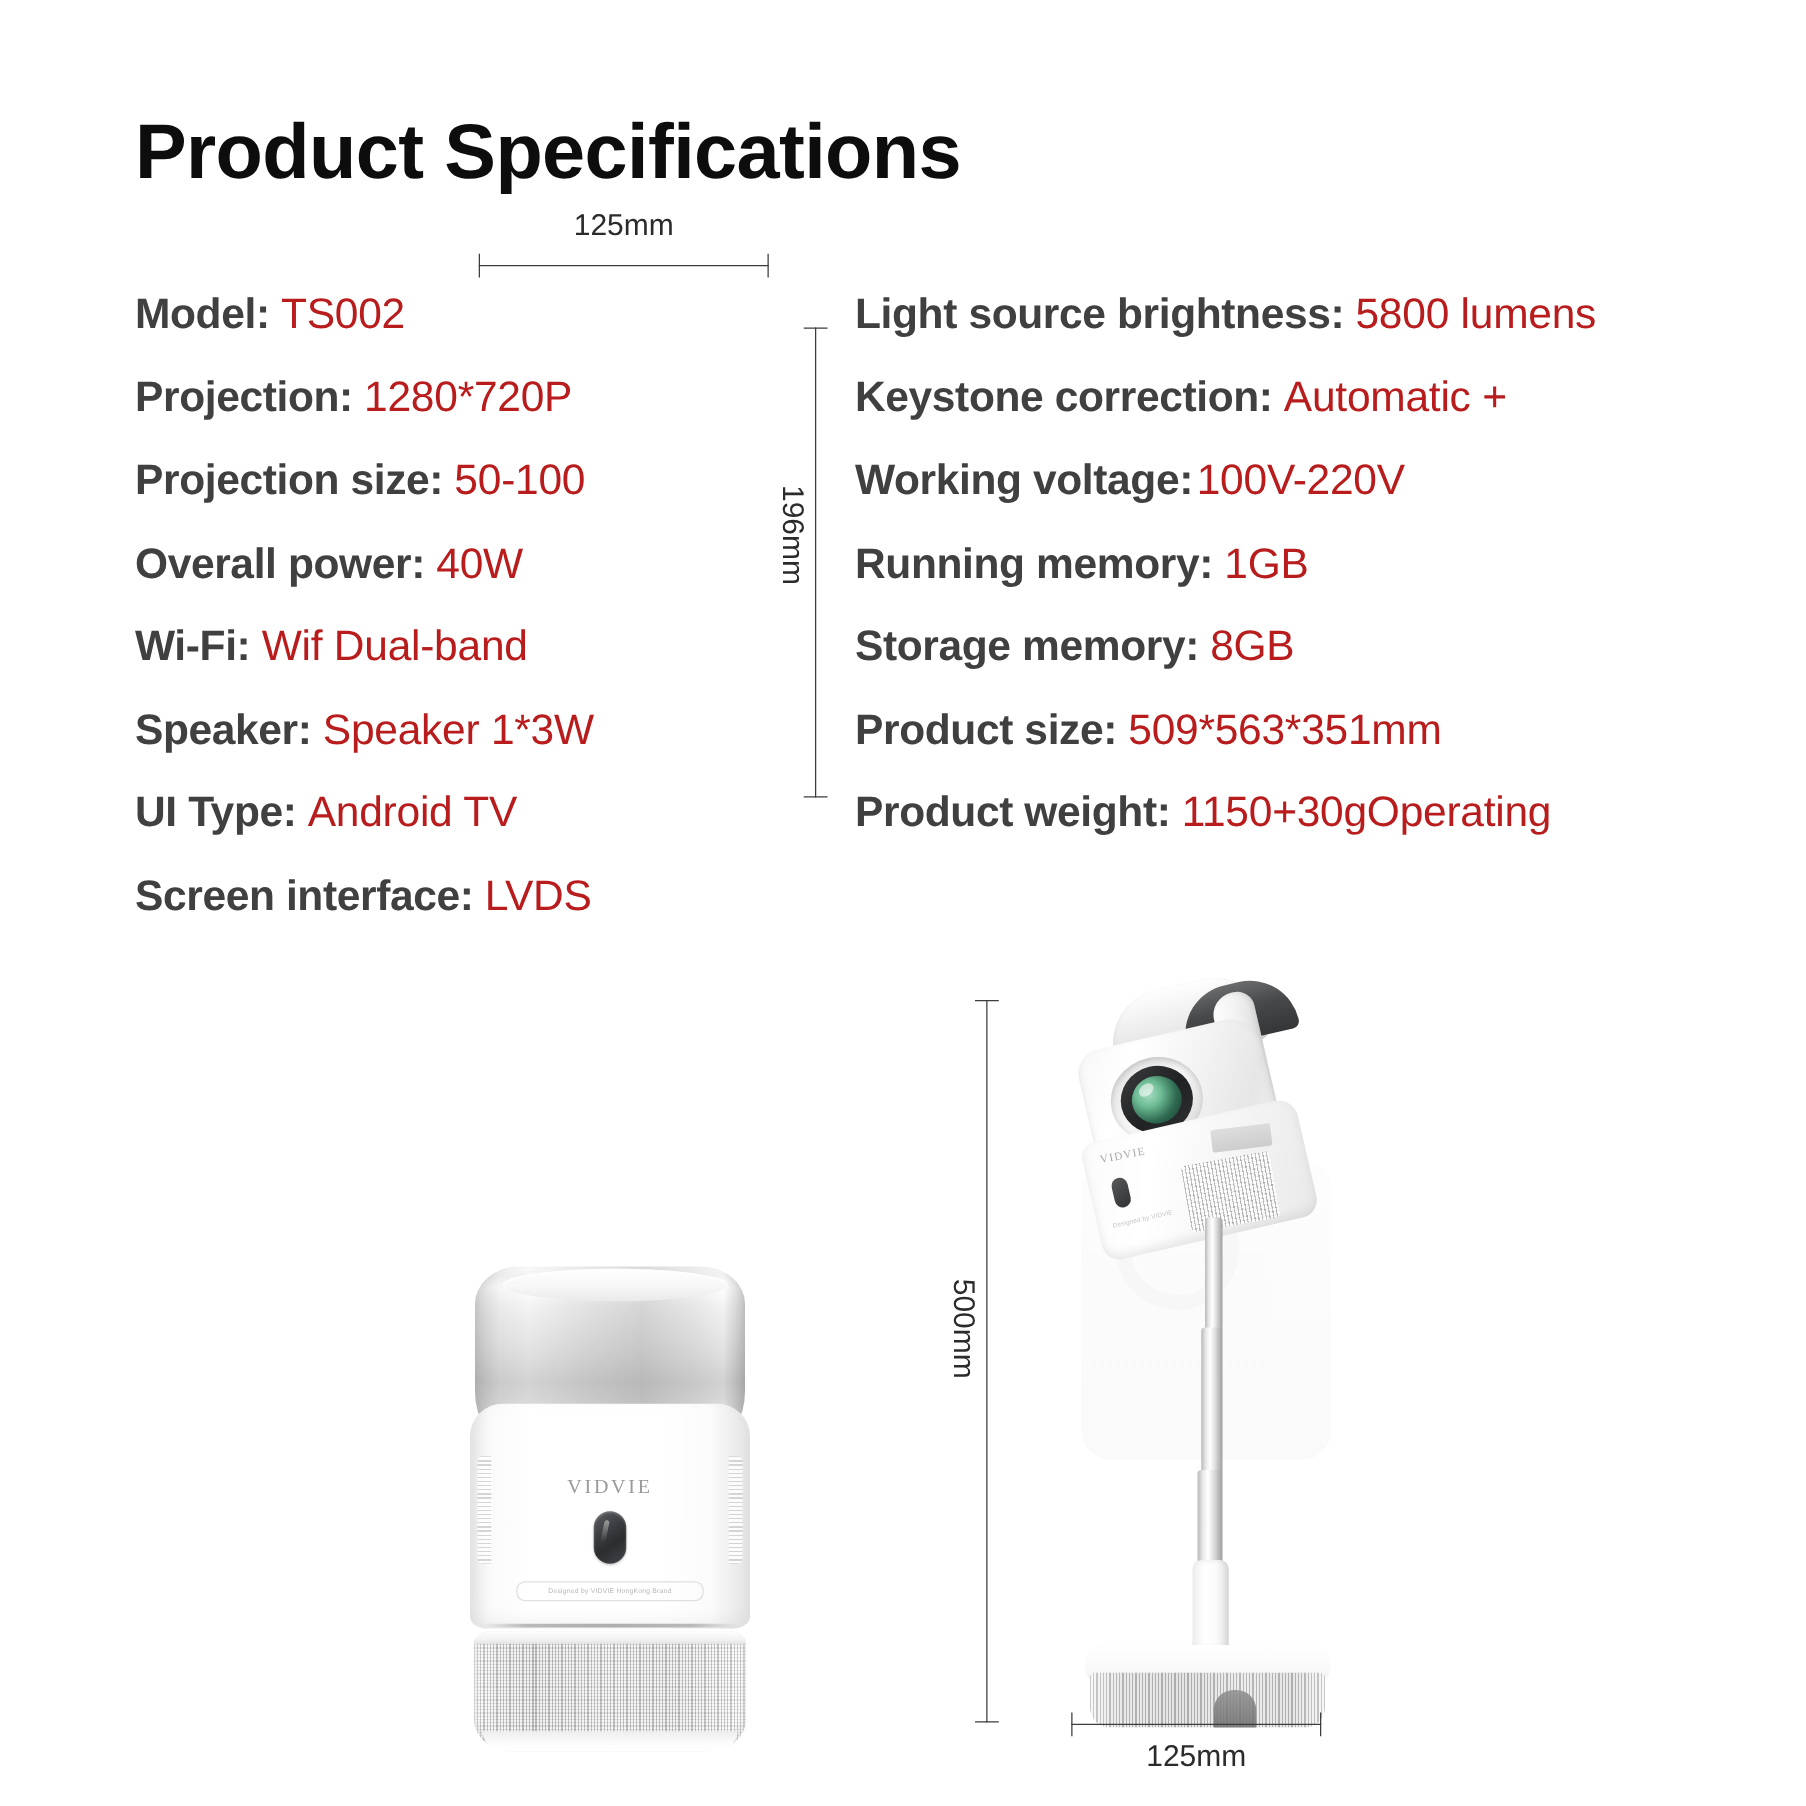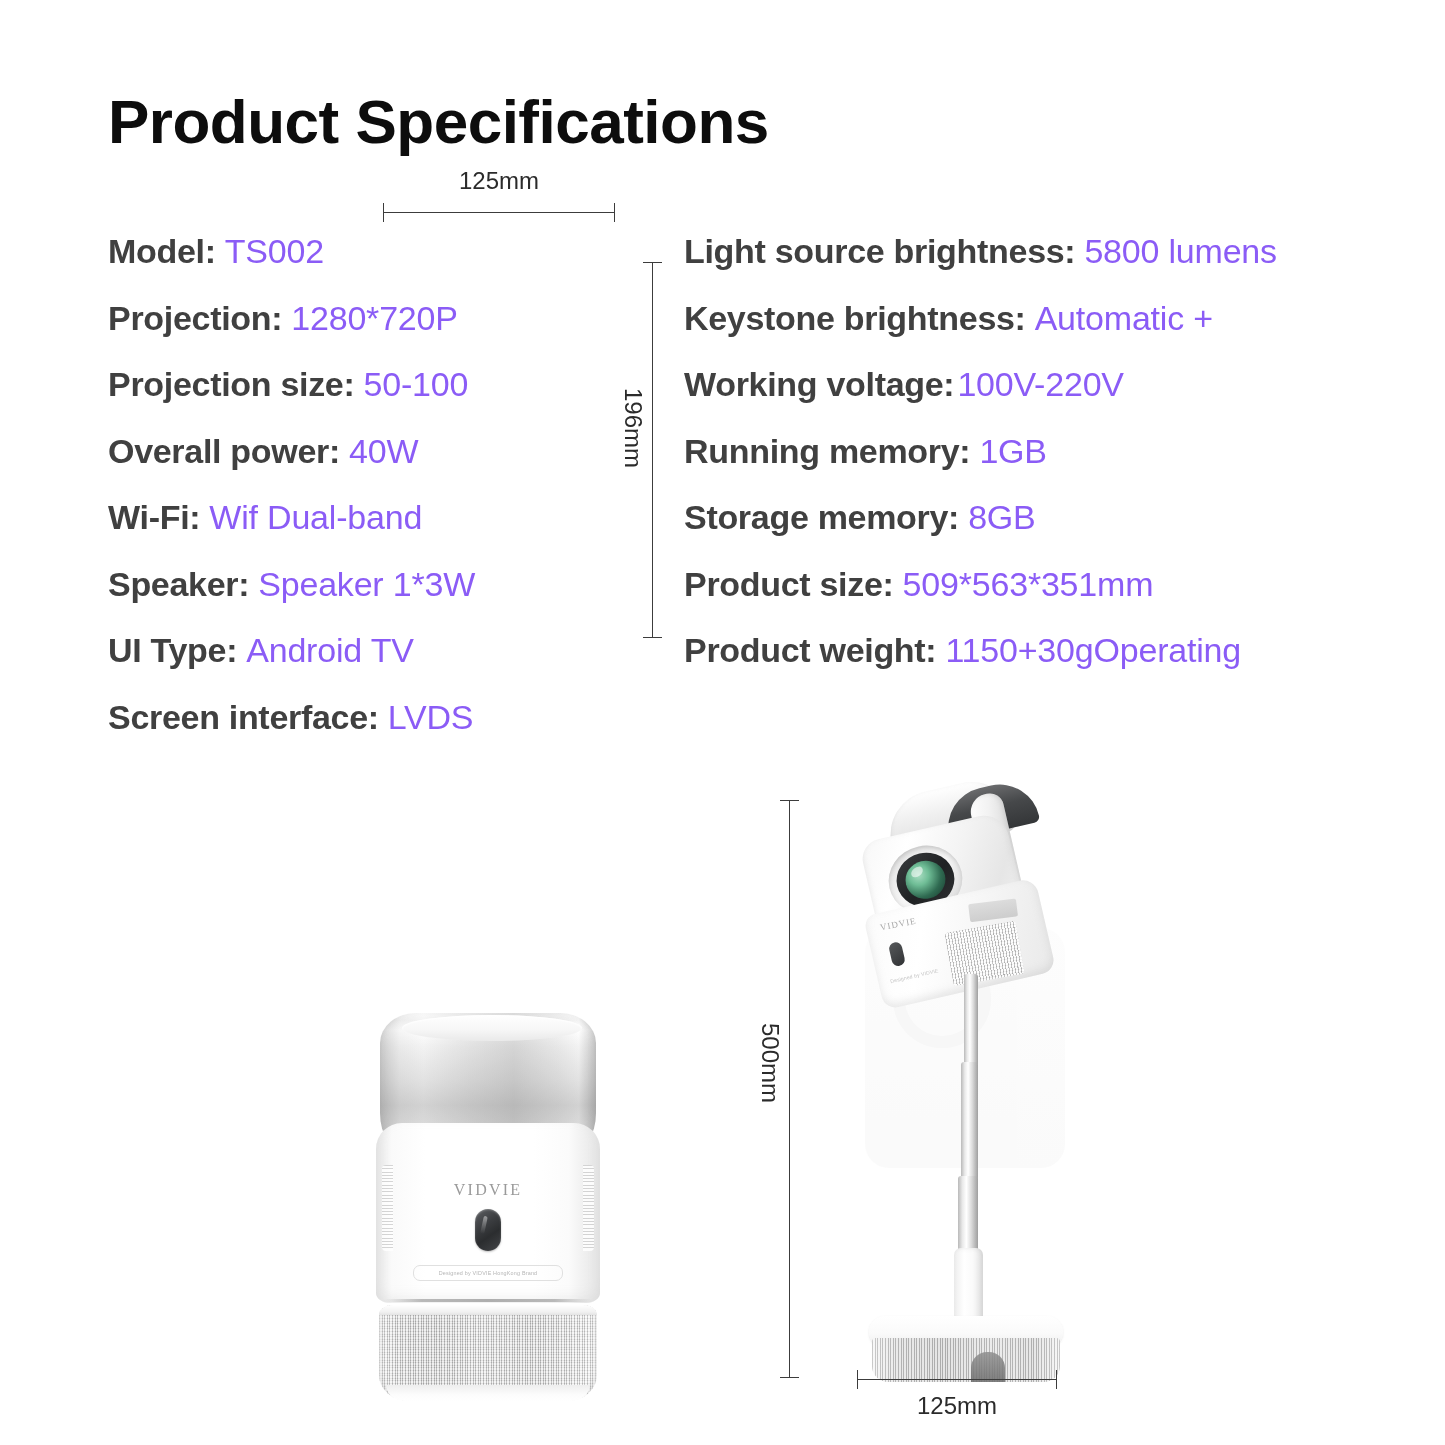--- a/index.html
+++ b/index.html
@@ -51,21 +51,21 @@
   }
   .spec-label {
     font-size: 34px;
     font-weight: bold;
     color: #404040;
     letter-spacing: -0.3px;
   }
   .spec-value {
     font-size: 34px;
     font-weight: normal;
-    color: #8b5cf6;
+    color: #b91c1c;
     letter-spacing: -0.2px;
     margin-left: 9px;
   }
   .spec-value.extra-space { margin-left: 3px; }
 
   
   .products {
     position: absolute;
     left: 0;
     top: 760px;
@@ -531,21 +531,21 @@
       <span class="spec-value">LVDS</span>
     </div>
   </div>
 
   <div class="spec-col right">
     <div class="spec-row">
       <span class="spec-label">Light source brightness:</span>
       <span class="spec-value">5800 lumens</span>
     </div>
     <div class="spec-row">
-      <span class="spec-label">Keystone brightness:</span>
+      <span class="spec-label">Keystone correction:</span>
       <span class="spec-value">Automatic +</span>
     </div>
     <div class="spec-row">
       <span class="spec-label">Working voltage:</span>
       <span class="spec-value extra-space">100V-220V</span>
     </div>
     <div class="spec-row">
       <span class="spec-label">Running memory:</span>
       <span class="spec-value">1GB</span>
     </div>

